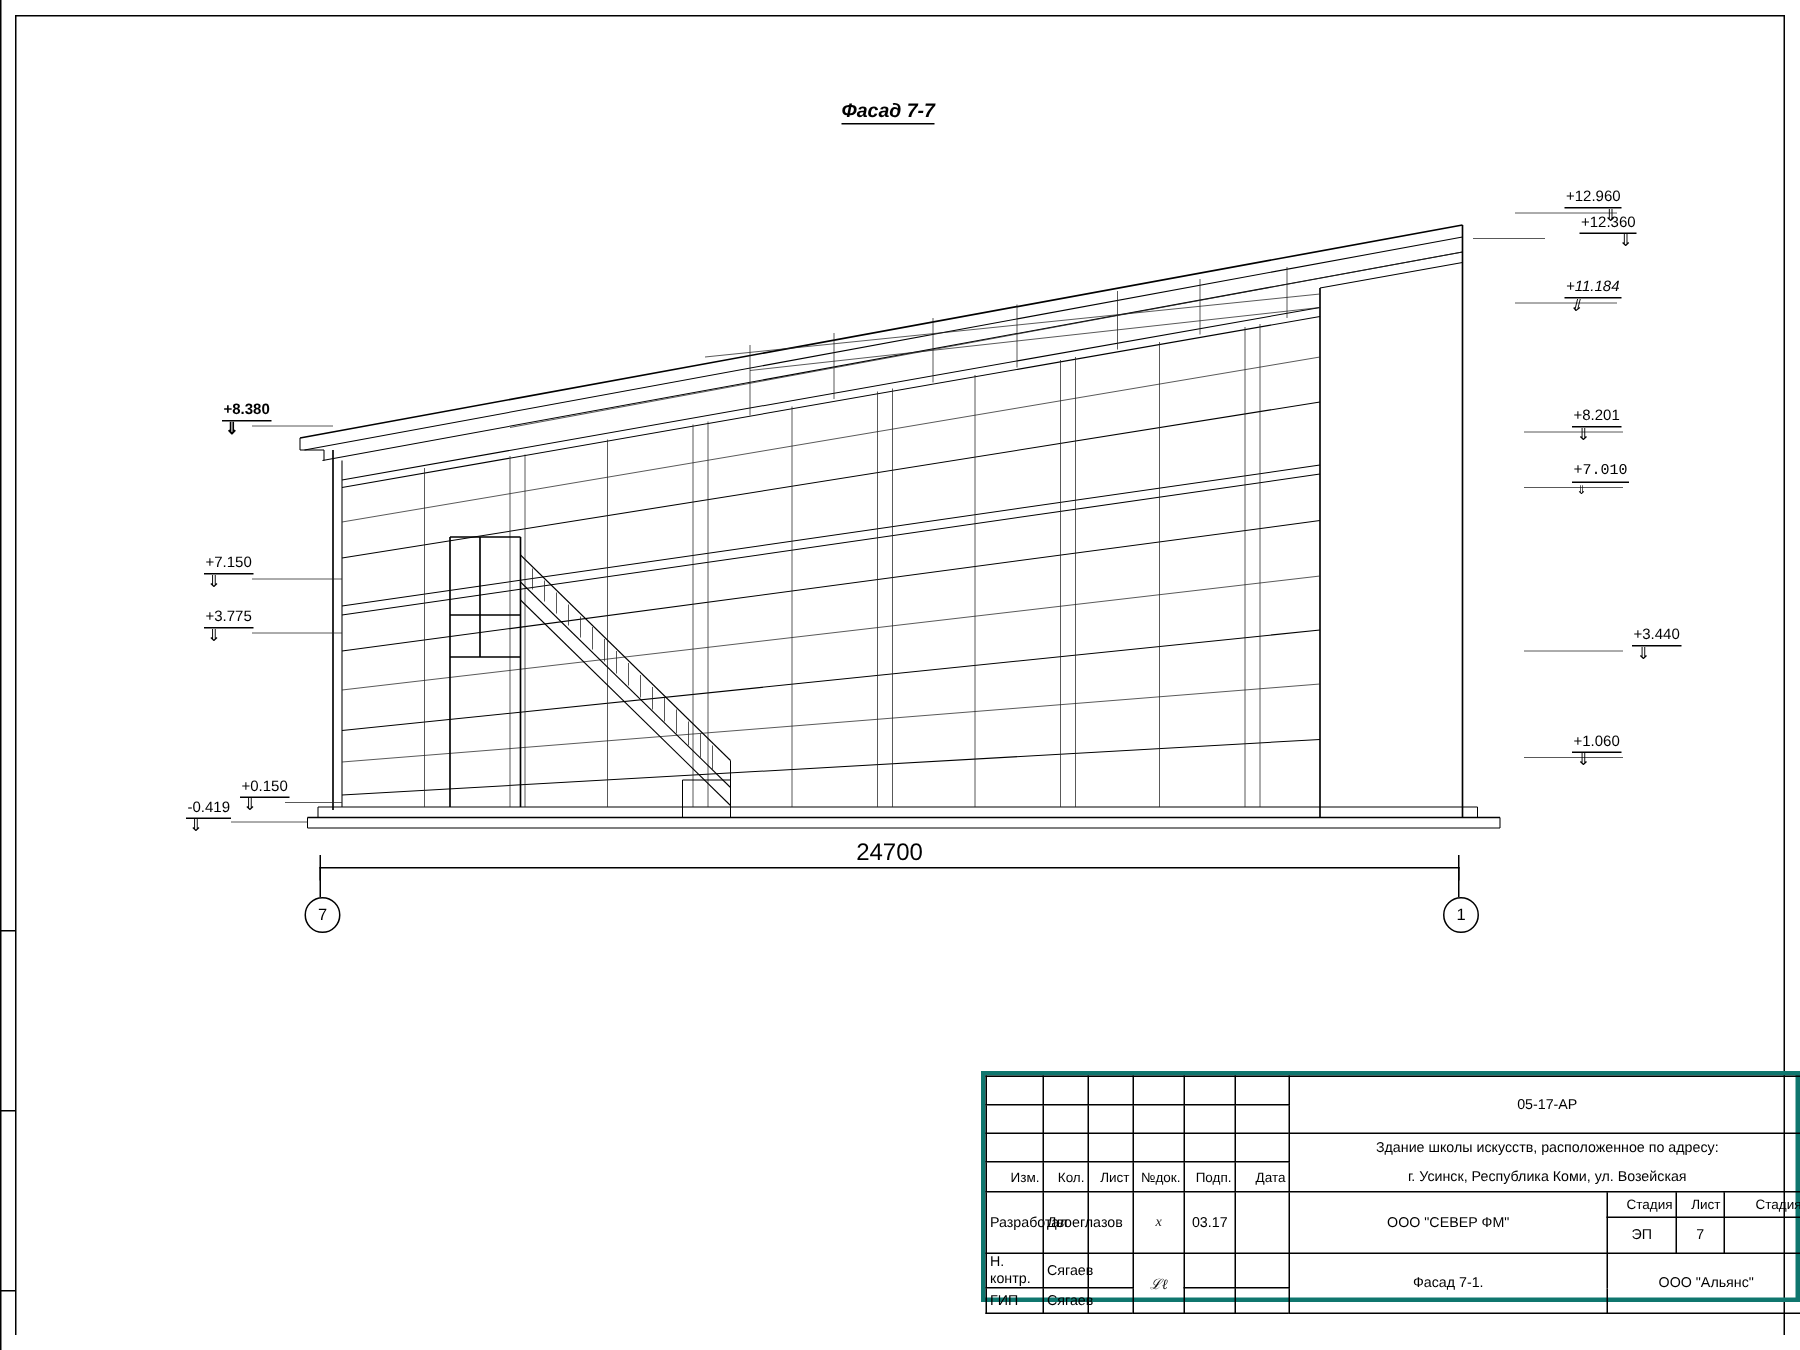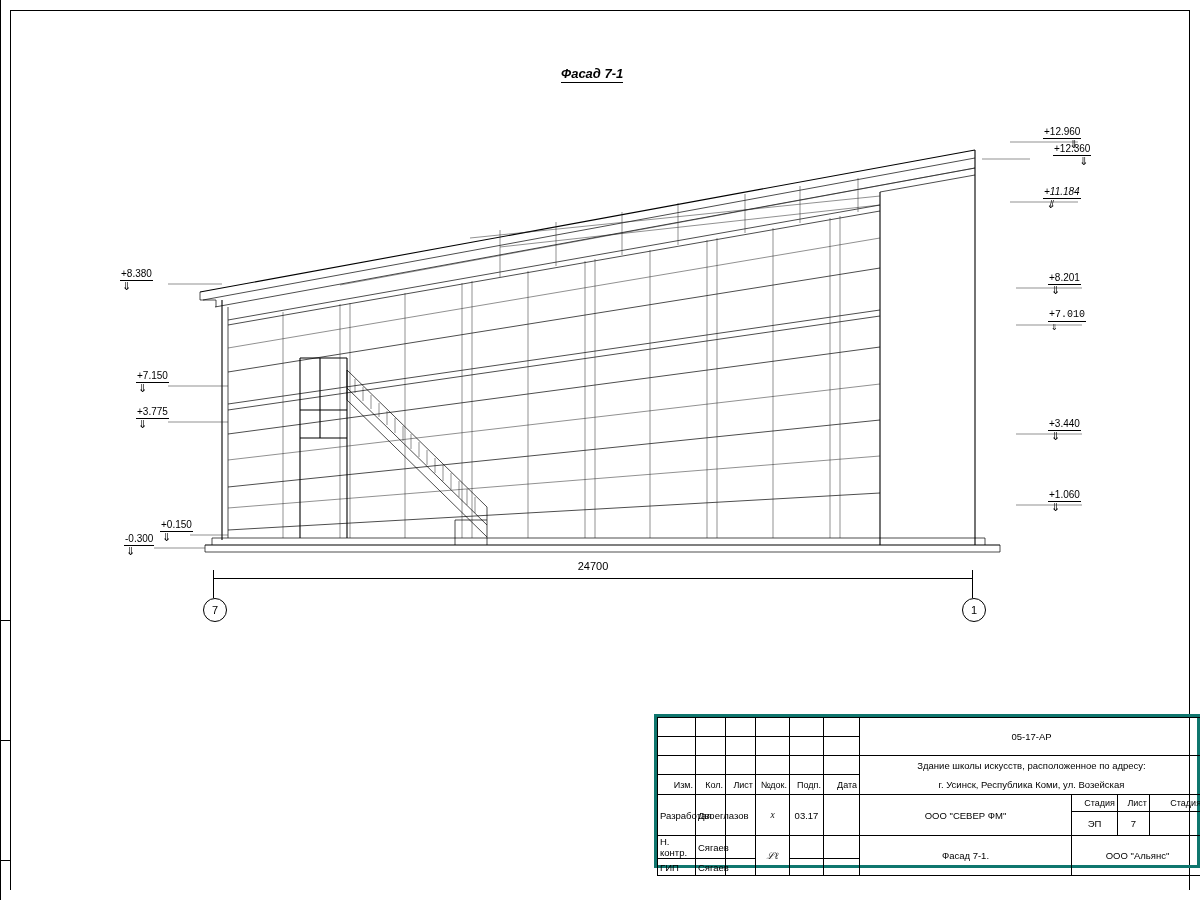--- a/index.html
+++ b/index.html
@@ -40,21 +40,21 @@
   .lvl.left .arr { text-align:left; padding-left:2px; }
   .lvl.right { text-align:left; }
   .lvl.right .arr { text-align:left; padding-left:2px; }
 
   
   .dim-wrap { position:absolute; left:213px; top:560px; width:760px; height:30px; }
   .dim-line { position:absolute; left:0; top:18px; width:760px; height:1px; background:#000; }
   .dim-tick { position:absolute; top:10px; width:1px; height:17px; background:#000; }
   .dim-val {
     position:absolute; left:0; top:0; width:760px;
-    text-align:center; font-size:11px;
+    text-align:center; font-size:16px;
   }
 
   
   .bubble {
     position:absolute;
     width:22px; height:22px;
     border:1px solid #000;
     border-radius:50%;
     font-size:11px;
     text-align:center;
@@ -92,21 +92,21 @@
 <div class="sheet">
 
   <div class="frame-line" style="left:10px; top:10px; width:1180px; height:1px;"></div>
   <div class="frame-line" style="left:10px; top:10px; width:1px; height:880px;"></div>
   <div class="frame-line" style="left:1189px; top:10px; width:1px; height:880px;"></div>
   <div class="frame-line" style="left:0px; top:0px; width:1px; height:900px;"></div>
   <div class="frame-line" style="left:0px; top:620px; width:10px; height:1px;"></div>
   <div class="frame-line" style="left:0px; top:740px; width:10px; height:1px;"></div>
   <div class="frame-line" style="left:0px; top:860px; width:10px; height:1px;"></div>
 
-  <div class="drawing-title">Фасад 7-1</div>
+  <div class="drawing-title">Фасад 7-7</div>
 
   <svg width="1200" height="900" style="position:absolute; left:0; top:0;">
 
     <line class="med" x1="205" y1="545" x2="1000" y2="545"></line>
     <line class="thin" x1="205" y1="552" x2="1000" y2="552"></line>
     <line class="thin" x1="205" y1="545" x2="205" y2="552"></line>
     <line class="thin" x1="1000" y1="545" x2="1000" y2="552"></line>
     <line class="thin" x1="212" y1="538" x2="985" y2="538"></line>
     <line class="thin" x1="212" y1="538" x2="212" y2="545"></line>
     <line class="thin" x1="985" y1="538" x2="985" y2="545"></line>
@@ -220,38 +220,38 @@
       <line x1="1010" y1="142" x2="1078" y2="142"></line>
       <line x1="982" y1="159" x2="1030" y2="159"></line>
       <line x1="1010" y1="202" x2="1078" y2="202"></line>
       <line x1="1016" y1="288" x2="1082" y2="288"></line>
       <line x1="1016" y1="325" x2="1082" y2="325"></line>
       <line x1="1016" y1="434" x2="1082" y2="434"></line>
       <line x1="1016" y1="505" x2="1082" y2="505"></line>
     </g>
   </svg>
 
-  <div class="lvl left" style="left:120px; top:268px;">
+  <div class="lvl left" style="left:148px; top:268px;font-weight:bold;">
     <span class="txt">+8.380</span>
     <span class="arr">⇓</span>
   </div>
   <div class="lvl left" style="left:136px; top:370px;">
     <span class="txt">+7.150</span>
     <span class="arr">⇓</span>
   </div>
   <div class="lvl left" style="left:136px; top:406px;">
     <span class="txt">+3.775</span>
     <span class="arr">⇓</span>
   </div>
   <div class="lvl left" style="left:160px; top:519px;">
     <span class="txt">+0.150</span>
     <span class="arr">⇓</span>
   </div>
   <div class="lvl left" style="left:124px; top:533px;">
-    <span class="txt">-0.300</span>
+    <span class="txt">-0.419</span>
     <span class="arr">⇓</span>
   </div>
 
   <div class="lvl right" style="left:1043px; top:126px;">
     <span class="txt">+12.960</span>
     <span class="arr" style="text-align:right; padding-right:3px;">⇓</span>
   </div>
   <div class="lvl right" style="left:1053px; top:143px;">
     <span class="txt">+12.360</span>
     <span class="arr" style="text-align:right; padding-right:3px;">⇓</span>
@@ -261,21 +261,21 @@
     <span class="arr" style="text-align:left; padding-left:3px;">⇓</span>
   </div>
   <div class="lvl right" style="left:1048px; top:272px;">
     <span class="txt">+8.201</span>
     <span class="arr" style="text-align:left; padding-left:3px;">⇓</span>
   </div>
   <div class="lvl right" style="left:1048px; top:309px;font-family:Liberation Mono, monospace;">
     <span class="txt">+7.010</span>
     <span class="arr" style="text-align:left; padding-left:3px;">⇓</span>
   </div>
-  <div class="lvl right" style="left:1048px; top:418px;">
+  <div class="lvl right" style="left:1088px; top:418px;">
     <span class="txt">+3.440</span>
     <span class="arr" style="text-align:left; padding-left:3px;">⇓</span>
   </div>
   <div class="lvl right" style="left:1048px; top:489px;">
     <span class="txt">+1.060</span>
     <span class="arr" style="text-align:left; padding-left:3px;">⇓</span>
   </div>
 
   <div class="dim-wrap">
     <div class="dim-val">24700</div>

